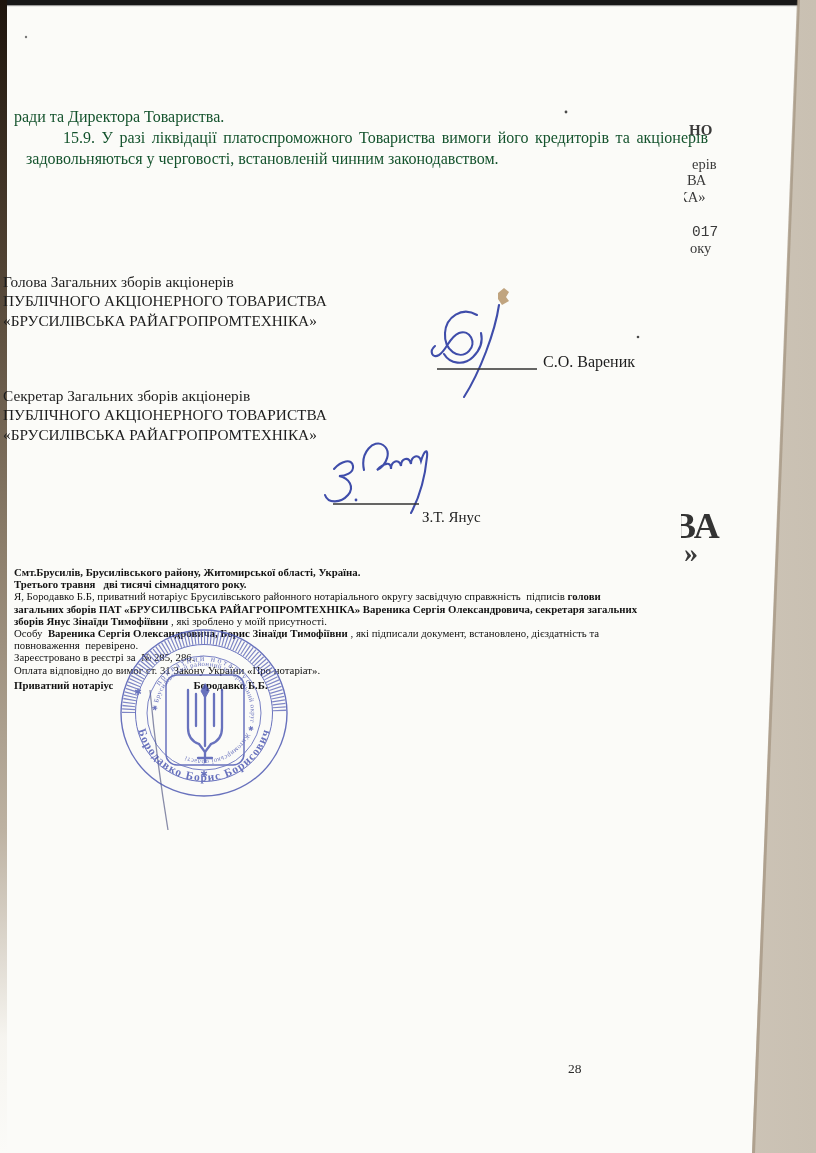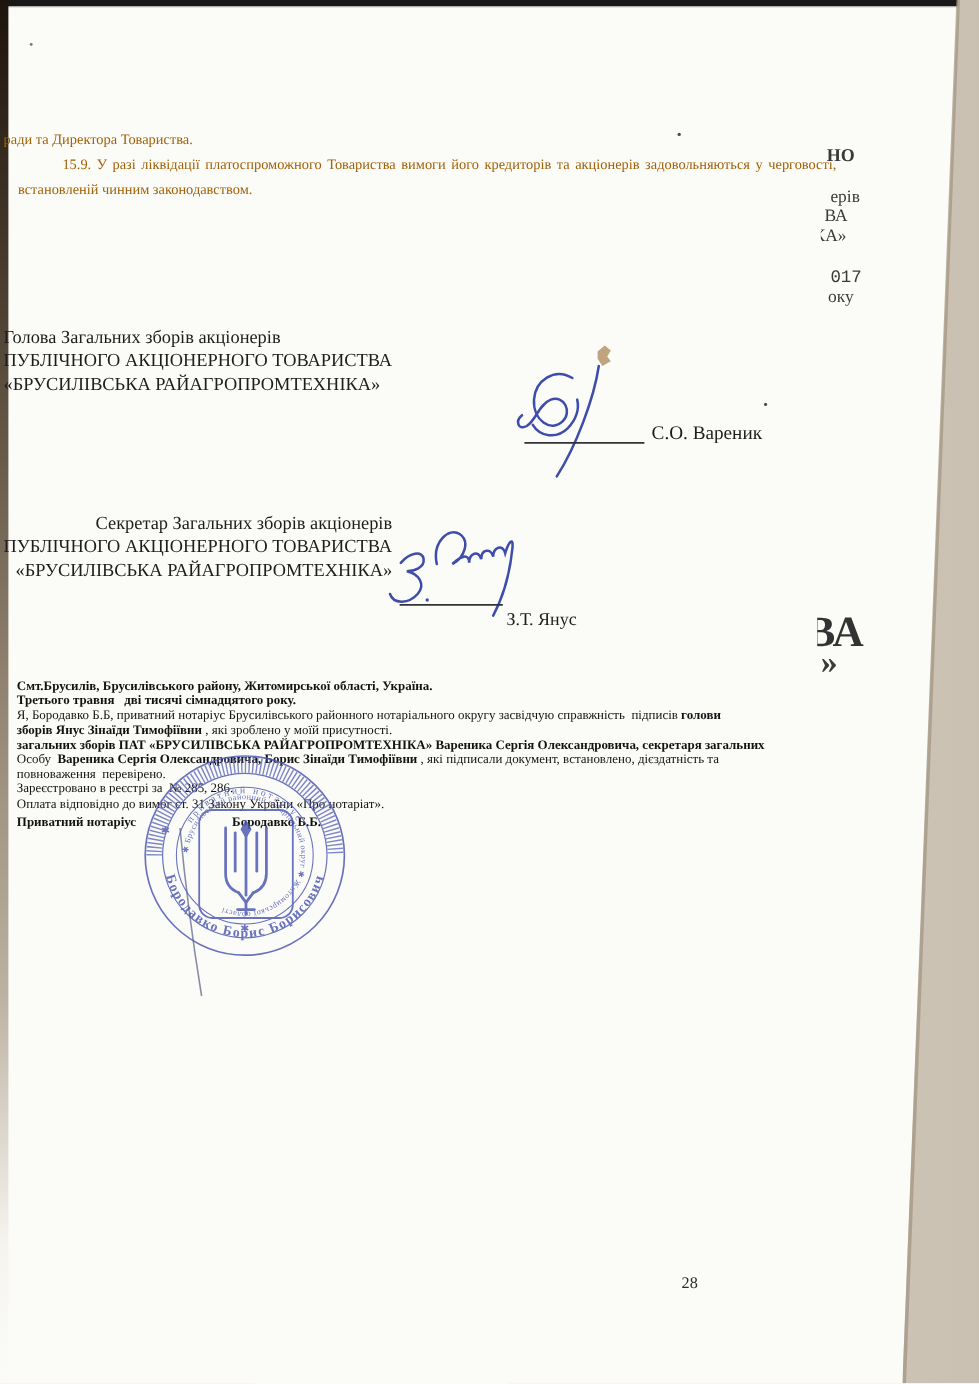--- a/index.html
+++ b/index.html
@@ -10,21 +10,21 @@
   
   .top-edge{position:absolute;left:0;top:0;width:816px;height:5px;background:#181818;box-shadow:0 1px 1px rgba(90,90,90,.6);}
   .left-edge{position:absolute;left:0;top:0;width:7px;height:1153px;
     background:linear-gradient(to bottom,#1d140c 0%,#4e4031 22%,#8d7f6c 48%,#bdb2a2 72%,rgba(230,224,214,.25) 90%,rgba(255,255,255,0) 100%);}
   .right-page-edge{position:absolute;left:0;top:0;width:816px;height:1153px;
     background:linear-gradient(to right,#b9ac9c 0%,#ded6cb 22%,#d6cec2 62%,#c9c0b2 100%);
     clip-path:polygon(798px 0,816px 0,816px 1153px,752px 1153px);}
   .right-page-edge-line{position:absolute;left:0;top:0;width:816px;height:1153px;background:#a2937f;
     clip-path:polygon(797px 0,800px 0,755px 1153px,752px 1153px);opacity:.7;}
   
-  .body-text{position:absolute;left:3px;top:106px;width:694px;font-size:12px;line-height:21px;color:#a16207;}
+  .body-text{position:absolute;left:14px;top:106px;width:694px;font-size:16px;line-height:21px;color:#14532d;}
   .body-text p{margin:0;text-align:justify;}
   .body-text p.ind{text-indent:37px;margin-left:12px;}
   
   .sigblock{position:absolute;left:3px;font-size:15.3px;line-height:19.3px;color:#1d1d1d;}
   .sigblock div{white-space:nowrap;}
   .signame{position:absolute;font-size:16px;color:#1d1d1d;white-space:nowrap;}
   
   .notary{position:absolute;left:14px;top:566px;width:760px;color:#121212;}
   .nline{white-space:pre;font-size:10.8px;line-height:12.2px;}
   .b{font-weight:bold;}
@@ -54,33 +54,33 @@
     <p class="ind">15.9. У разі ліквідації платоспроможного Товариства вимоги його кредиторів та акціонерів задовольняються у черговості, встановленій чинним законодавством.</p>
   </div>
 
   <div class="sigblock" style="top:272px;">
     <div>Голова Загальних зборів акціонерів</div>
     <div>ПУБЛІЧНОГО АКЦІОНЕРНОГО ТОВАРИСТВА</div>
     <div>«БРУСИЛІВСЬКА РАЙАГРОПРОМТЕХНІКА»</div>
   </div>
   <div class="signame" style="left:543px;top:353px;">С.О. Вареник</div>
 
-  <div class="sigblock" style="top:427px;text-align:right;">
+  <div class="sigblock" style="top:386px;">
     <div>Секретар Загальних зборів акціонерів</div>
     <div>ПУБЛІЧНОГО АКЦІОНЕРНОГО ТОВАРИСТВА</div>
     <div>«БРУСИЛІВСЬКА РАЙАГРОПРОМТЕХНІКА»</div>
   </div>
   <div class="signame" style="left:422px;top:509px;font-size:15px;">З.Т. Янус</div>
 
   <div class="notary">
     <div class="nline b">Смт.Брусилів, Брусилівського району, Житомирської області, Україна.</div>
     <div class="nline b">Третього травня   дві тисячі сімнадцятого року.</div>
     <div class="nline"><span>Я, Бородавко Б.Б, приватний нотаріус Брусилівського районного нотаріального округу засвідчую справжність  підписів </span><span class="b">голови</span></div>
+    <div class="nline b">загальних зборів ПАТ «БРУСИЛІВСЬКА РАЙАГРОПРОМТЕХНІКА» Вареника Сергія Олександровича, секретаря загальних</div>
     <div class="nline"><span class="b">зборів Янус Зінаїди Тимофіївни</span><span> , які зроблено у моїй присутності.</span></div>
-    <div class="nline b">загальних зборів ПАТ «БРУСИЛІВСЬКА РАЙАГРОПРОМТЕХНІКА» Вареника Сергія Олександровича, секретаря загальних</div>
     <div class="nline"><span>Особу  </span><span class="b">Вареника Сергія Олександровича, Борис Зінаїди Тимофіївни</span><span> , які підписали документ, встановлено, дієздатність та</span></div>
     <div class="nline">повноваження  перевірено.</div>
     <div class="nline">Зареєстровано в реєстрі за  № 285, 286.</div>
     <div class="nline">Оплата відповідно до вимог ст. 31 Закону України «Про нотаріат».</div>
     <div class="nline sigline"><span class="b">Приватний нотаріус</span><span class="nspacer"></span><span class="b">Бородавко Б.Б.</span></div>
   </div>
 
   <div class="frag b" style="left:689px;top:122px;font-size:15px;font-weight:bold;">НО</div>
   <div class="frag" style="left:692px;top:156px;font-size:14.5px;">ерів</div>
   <div class="frag" style="left:687px;top:172px;font-size:14.5px;">ВА</div>

